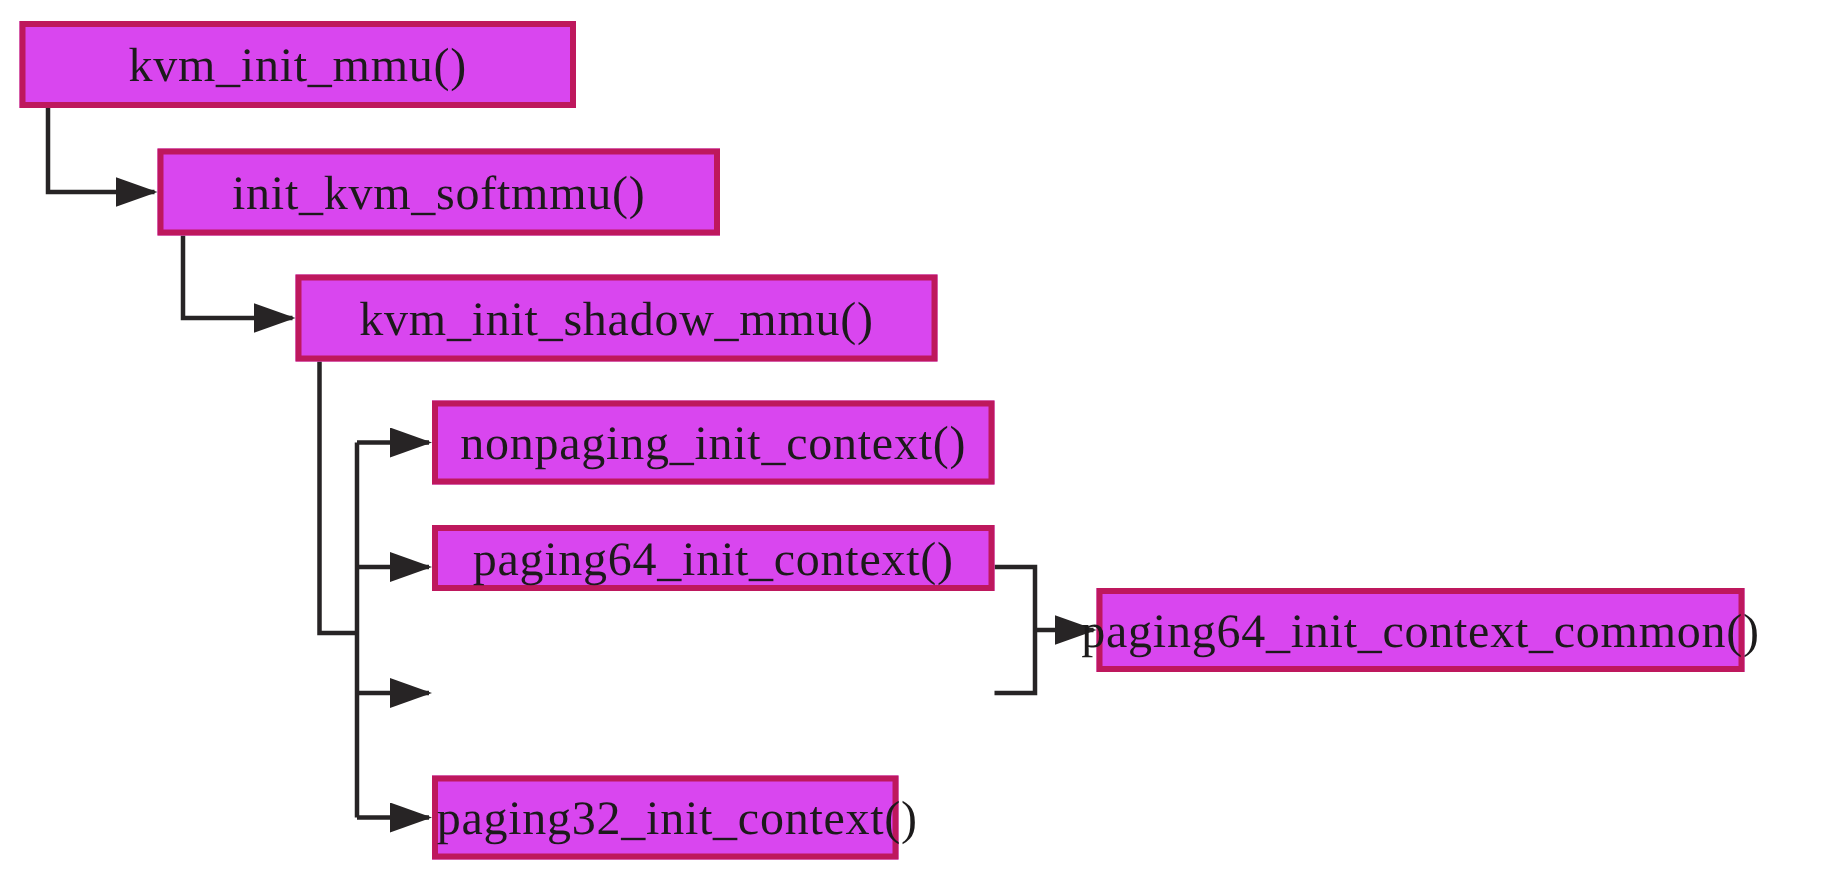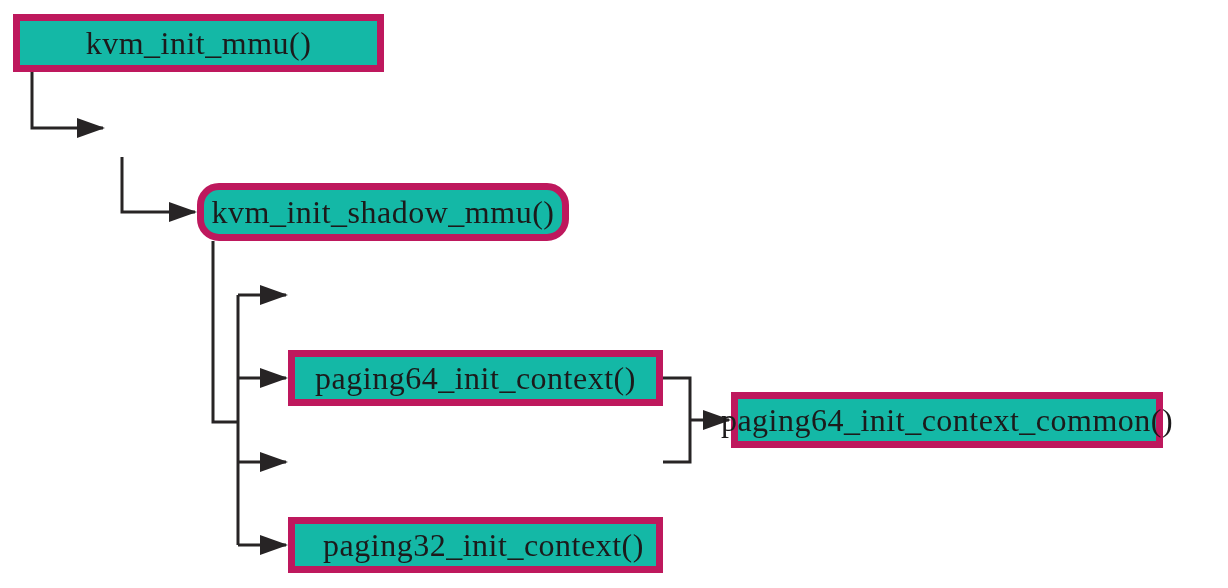--- a/index.html
+++ b/index.html
@@ -18,22 +18,22 @@
   .connector-layer {
     position: absolute;
     left: 0;
     top: 0;
     width: 1228px;
     height: 588px;
   }
   .node {
     position: absolute;
     box-sizing: border-box;
-    border: 7px solid #be185d;
-    background: #14b8a6;
+    border: 4px solid #be185d;
+    background: #d946ef;
     display: flex;
     align-items: center;
     justify-content: center;
     font-size: 32px;
     color: #1c1a1b;
     white-space: nowrap;
     letter-spacing: 0.5px;
   }
   .edge {
     stroke: #272425;
@@ -69,24 +69,26 @@
 
     <path class="edge" d="M238,545 H286" marker-end="url(#arrowhead)"></path>
 
     <path class="edge" d="M663,378 H690 V462 H663"></path>
 
     <path class="edge" d="M690,420 H729" marker-end="url(#arrowhead)"></path>
   </svg>
 
   <div class="node" style="left:13px; top:14px; width:371px; height:58px;">kvm_init_mmu()</div>
 
+  <div class="node" style="left:105px; top:99px; width:375px; height:58px;">init_kvm_softmmu()</div>
 
-  <div class="node" style="left:197px; top:183px; width:372px; height:58px;border-radius:22px;">kvm_init_shadow_mmu()</div>
+  <div class="node" style="left:197px; top:183px; width:428px; height:58px;">kvm_init_shadow_mmu()</div>
+
+  <div class="node" style="left:288px; top:267px; width:375px; height:56px;">nonpaging_init_context()</div>
+
+  <div class="node" style="left:288px; top:350px; width:375px; height:44px;">paging64_init_context()</div>
 
 
-  <div class="node" style="left:288px; top:350px; width:375px; height:56px;">paging64_init_context()</div>
-
-
-  <div class="node" style="left:288px; top:517px; width:375px; height:56px;padding-left:16px;">paging32_init_context()</div>
+  <div class="node" style="left:288px; top:517px; width:311px; height:56px;padding-left:16px;">paging32_init_context()</div>
 
   <div class="node" style="left:731px; top:392px; width:432px; height:56px;">paging64_init_context_common()</div>
 
 </div>
 
 </body></html>

